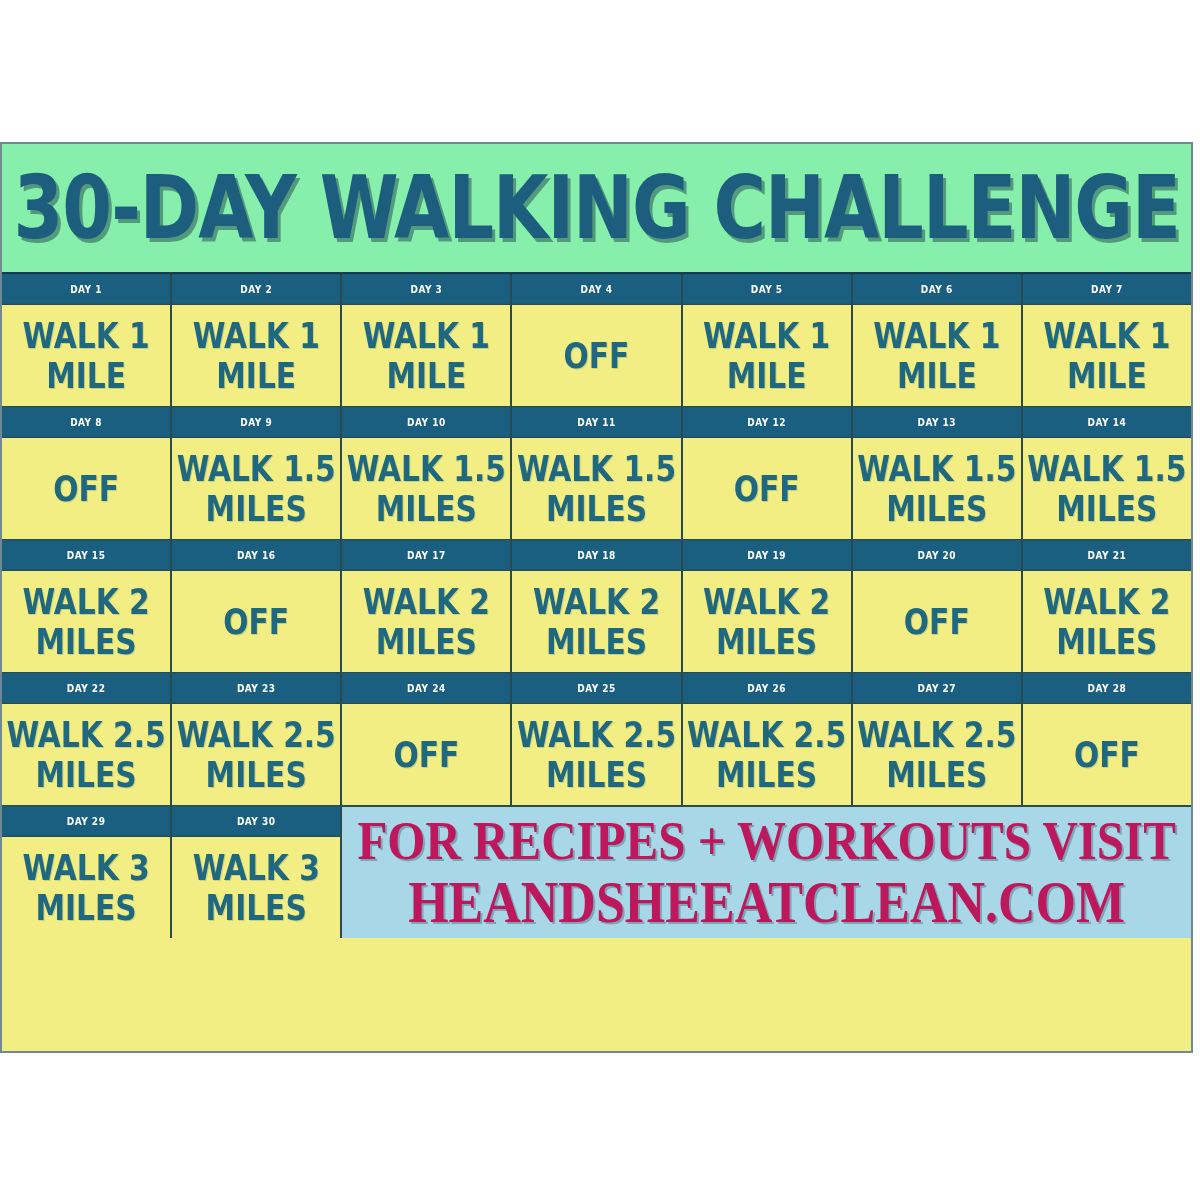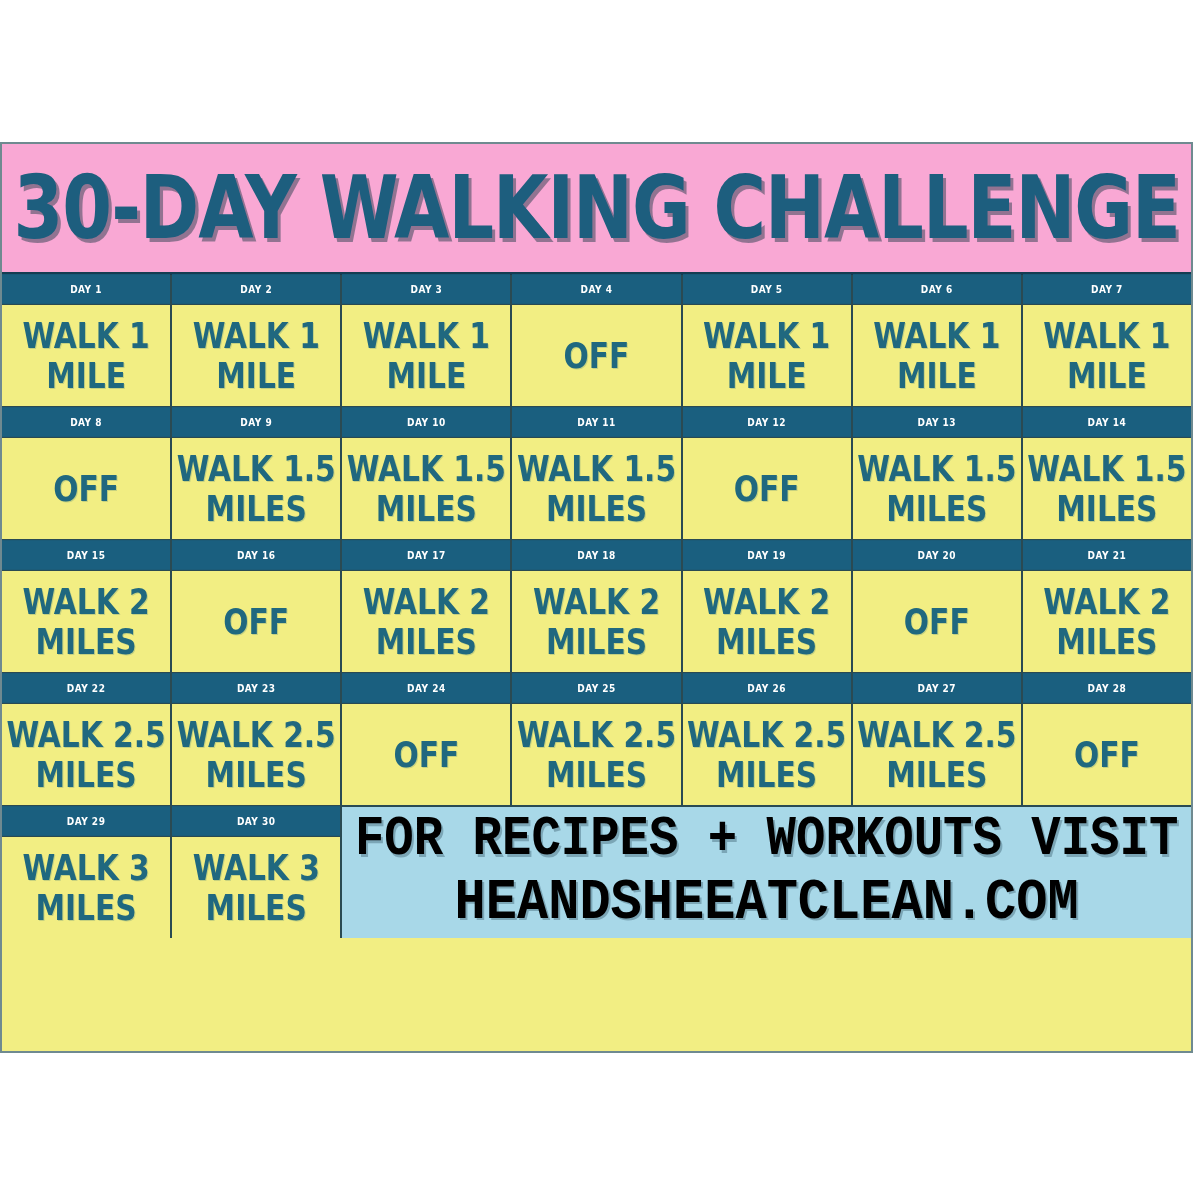--- a/index.html
+++ b/index.html
@@ -19,21 +19,21 @@
     width: 1193px;
     height: 911px;
     box-sizing: border-box;
     border: 2px solid #6f8a90;
     background: #f2ee83;
   }
 
   
   .title-band {
     height: 128px;
-    background: #f9a8d4;
+    background: #86efac;
     border-bottom: 3px solid #153d52;
     display: flex;
     align-items: center;
     justify-content: center;
     overflow: hidden;
   }
   .title-text {
     font-family: "DejaVu Sans Condensed", "Liberation Sans Narrow", "Liberation Sans", sans-serif;
     font-weight: 700;
     font-size: 92px;
@@ -86,26 +86,26 @@
     box-sizing: border-box;
     text-shadow: 1px 1px 0 rgba(40,110,120,0.22);
   }
   .daycell span { display: block; transform: scaleY(1.1); }
 
   
   .promo {
     grid-column: 3 / span 5;
     grid-row: 9 / span 2;
     background: #a8d8e8;
-    color: #000000;
+    color: #be185d;
     display: flex;
     flex-direction: column;
     align-items: center;
     justify-content: center;
-    font-family: Liberation Mono, monospace;
+    font-family: Liberation Serif, serif;
     font-weight: 700;
     font-size: 52px;
     line-height: 1.22;
     text-align: center;
     text-shadow: 2px 2px 0 rgba(20,50,65,0.30);
   }
   .promo div { transform: scaleY(1.12); white-space: nowrap; }
   .promo .line2 { font-size: 52px; }
 </style>
 </head>

